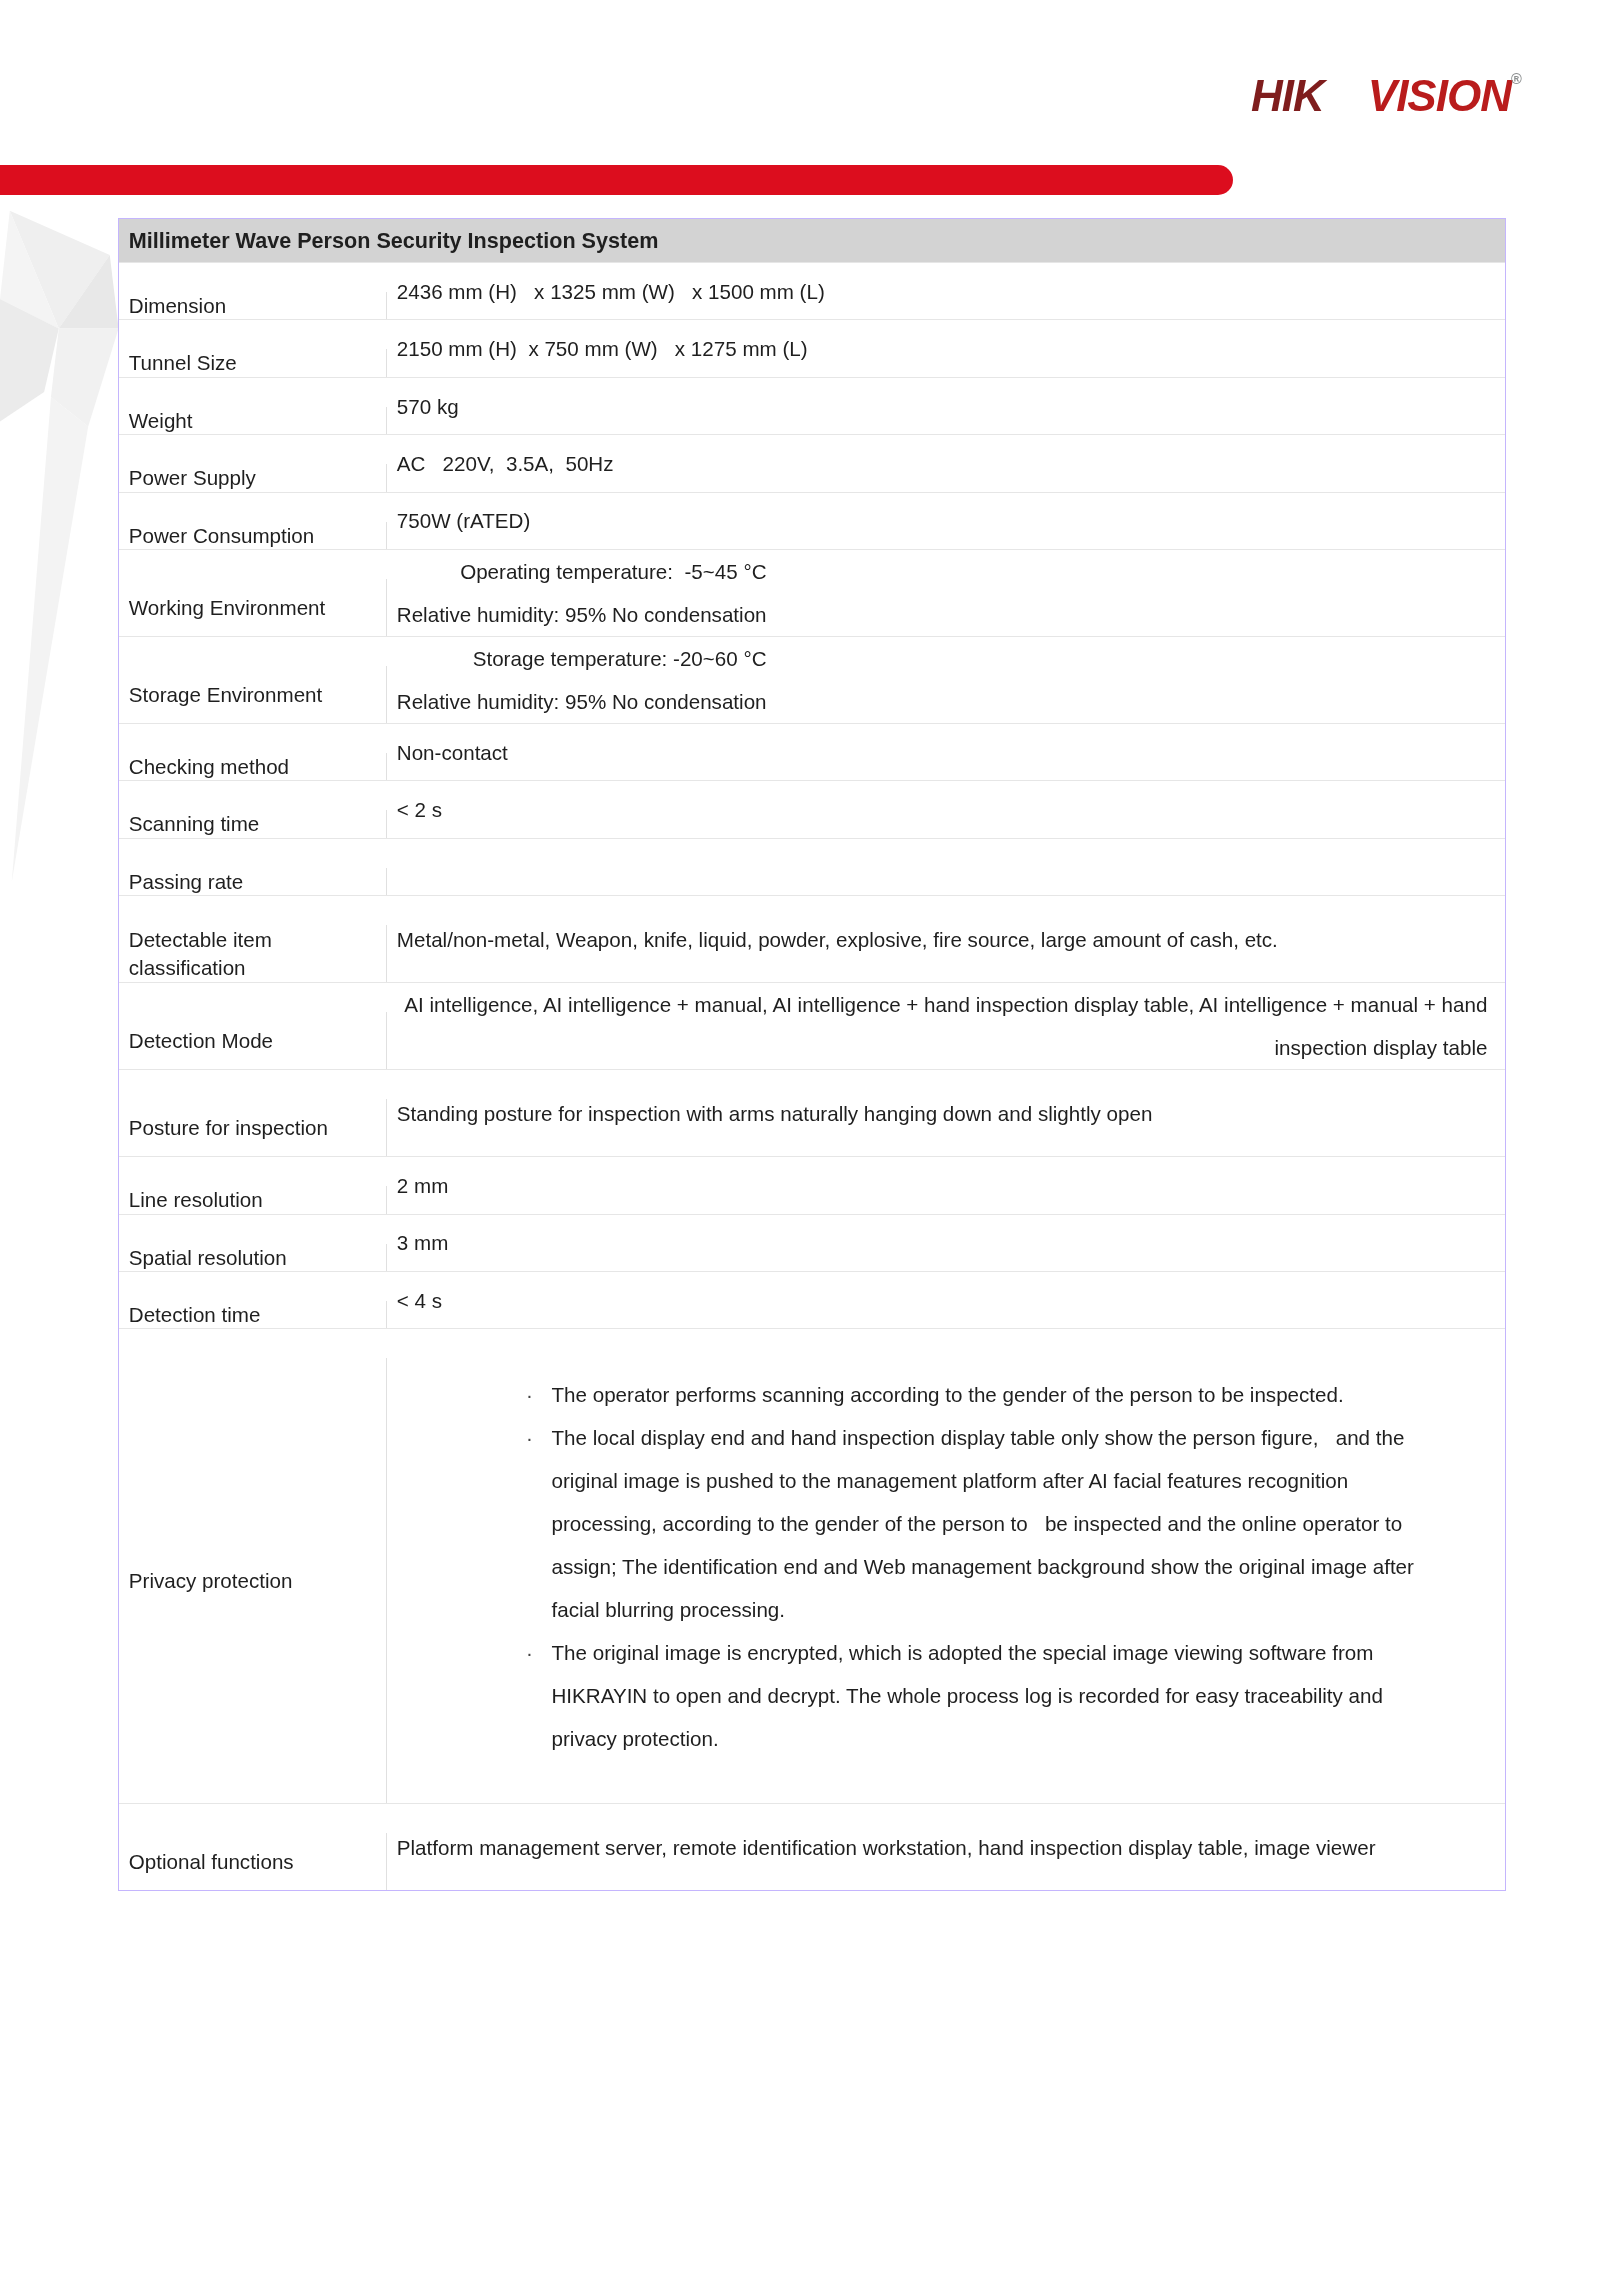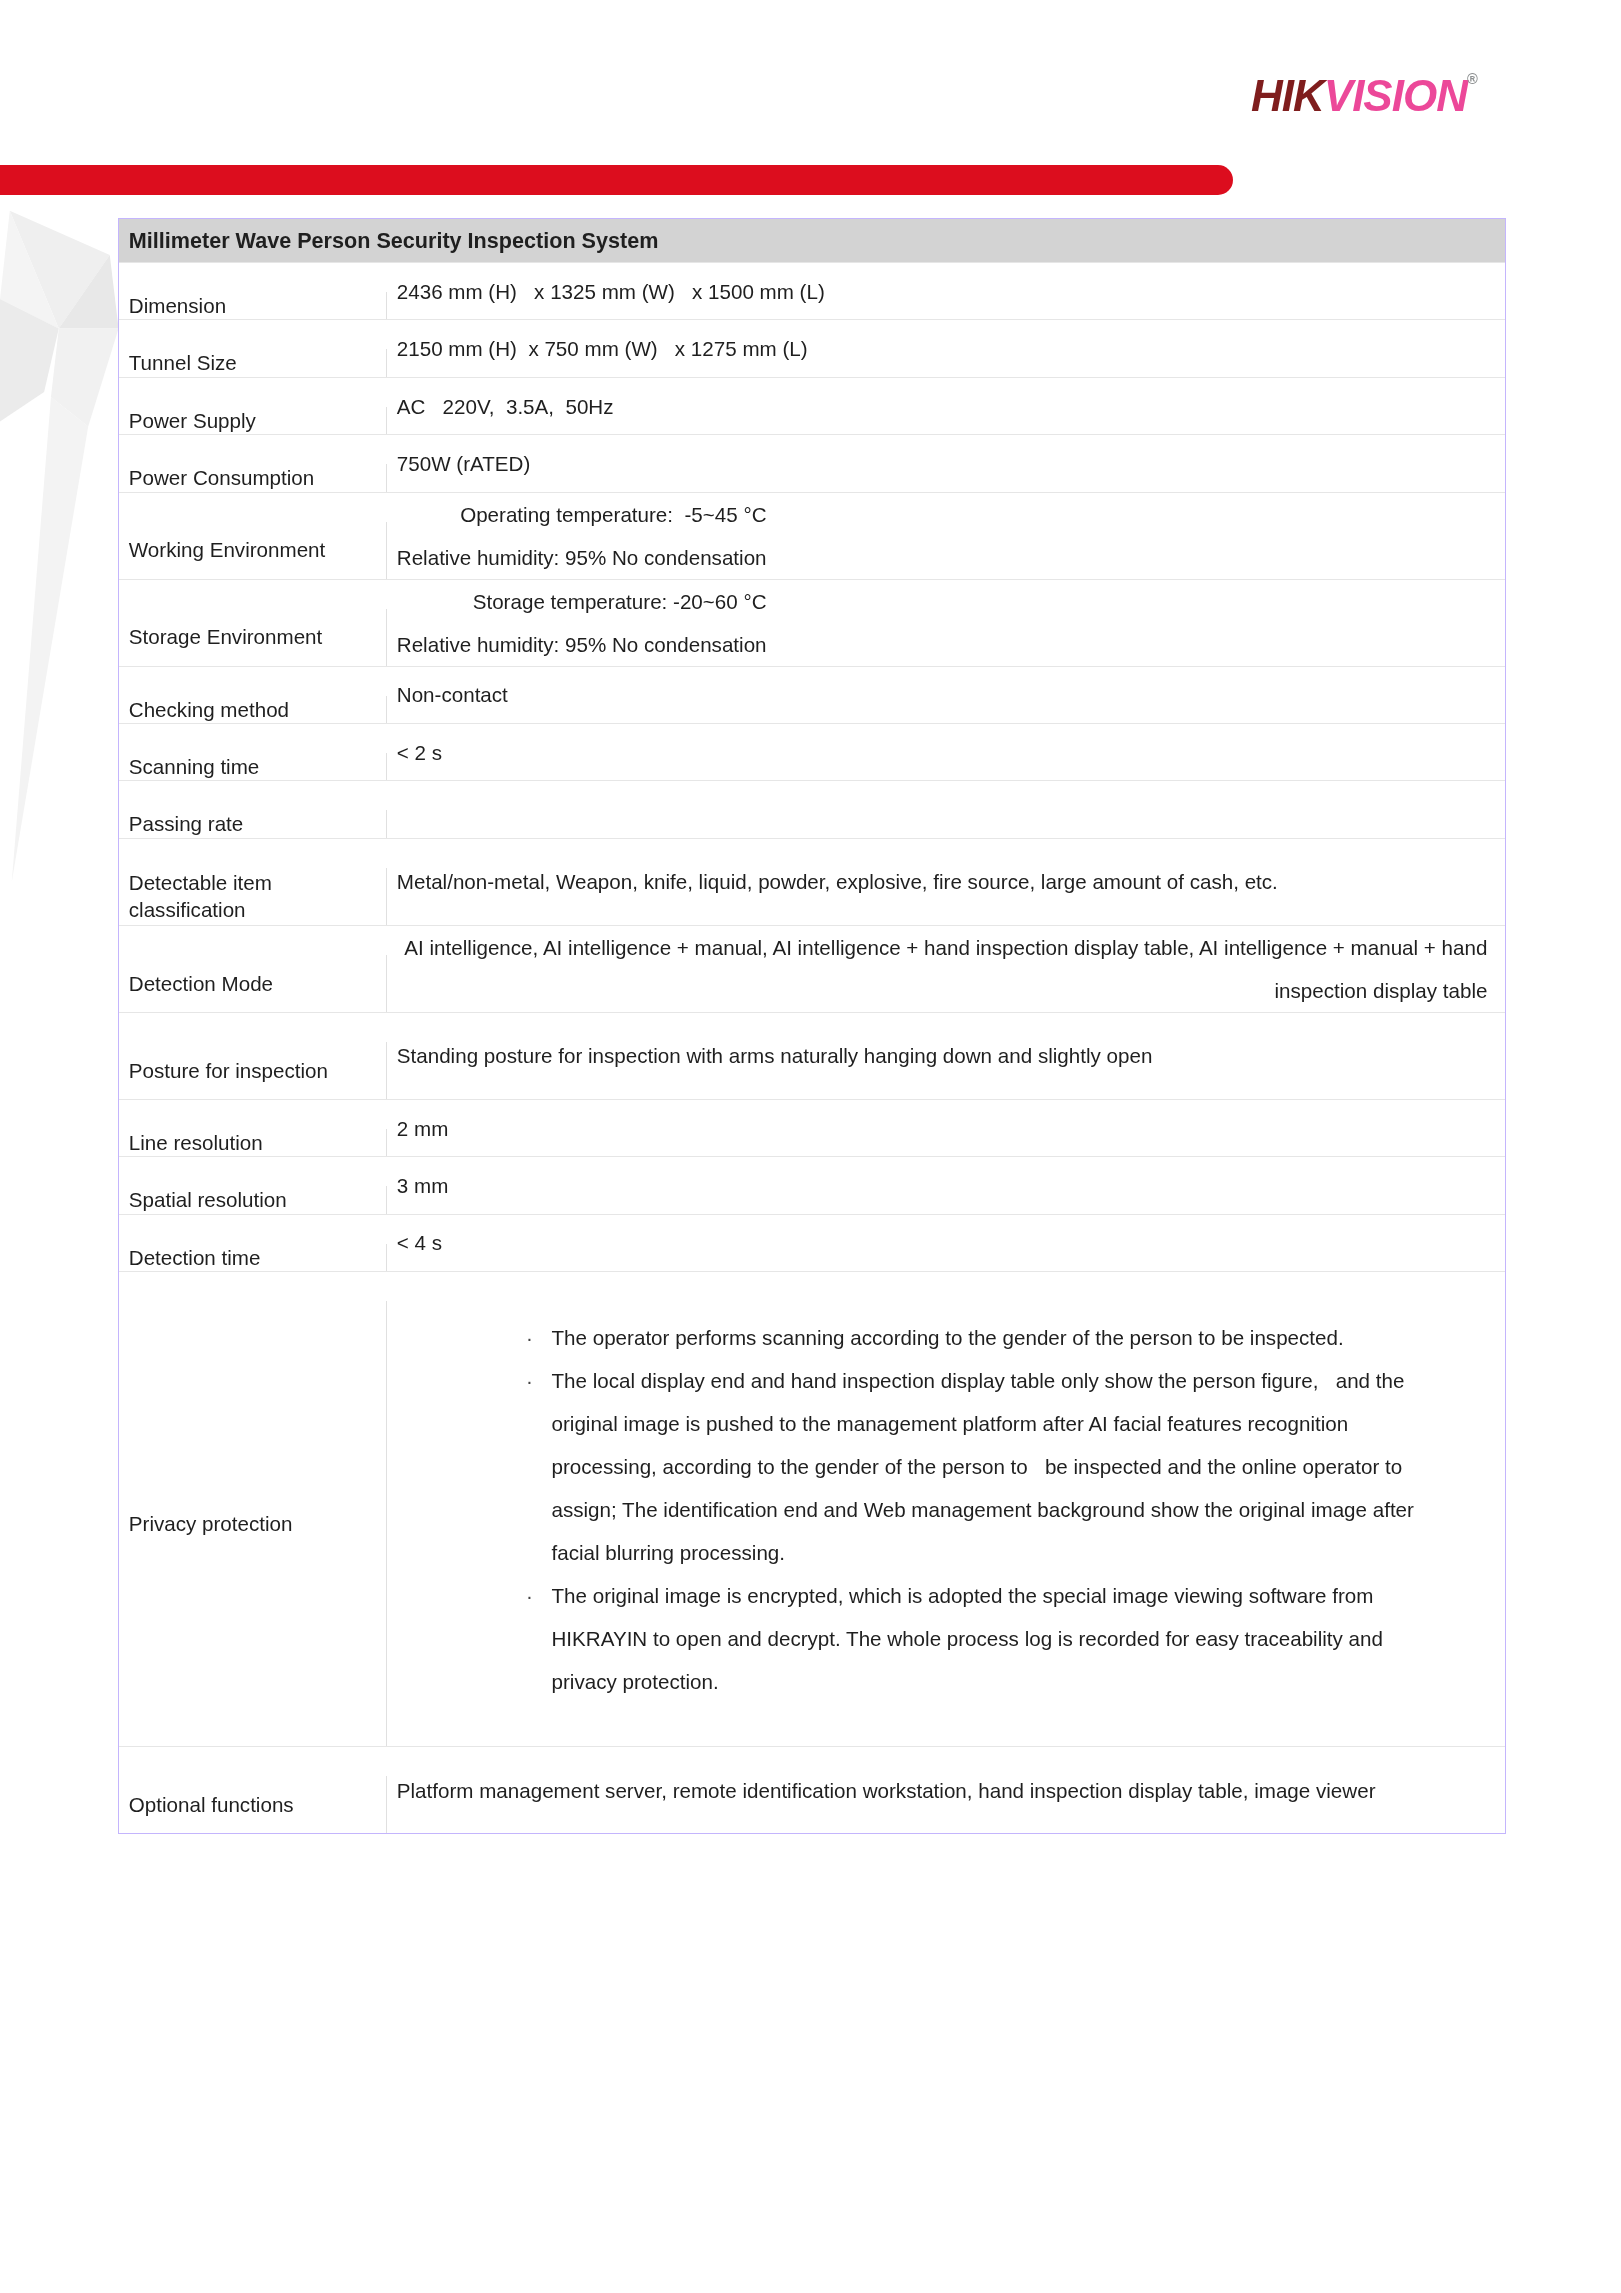--- a/index.html
+++ b/index.html
@@ -11,21 +11,21 @@
     color:#1f1f1f;
     overflow:hidden;
   }
   
   .logo{
     position:absolute; top:71px; left:1251px;
     font-style:italic; font-weight:bold;
     font-size:44px; letter-spacing:-1px; white-space:nowrap;
   }
   .logo .hik{color:#7f1d1d;}
-  .logo .vision{color:#ec4899;}
+  .logo .vision{color:#b91c1c;margin-left:44px;}
   .logo .reg{color:#8d9091; font-size:14.7px; font-style:normal; vertical-align:27.4px; letter-spacing:0;}
   .red-bar{
     position:absolute; top:165px; left:0;
     width:1233px; height:30px;
     background:#dc0d1e;
     border-radius:0 15.7px 15.7px 0;
   }
   .watermark{position:absolute; top:191px; left:0; width:147px; height:706px;}
   
   .spec-table{
@@ -102,20 +102,26 @@
         </div>
     </div>
 
     <div class="t-row h1">
       <div class="cell-label">Tunnel Size</div>
       <div class="cell-value">
           <span class="val">2150 mm (H)  x 750 mm (W)   x 1275 mm (L)</span>
         </div>
     </div>
 
+    <div class="t-row h1">
+      <div class="cell-label">Weight</div>
+      <div class="cell-value">
+          <span class="val">570 kg</span>
+        </div>
+    </div>
 
     <div class="t-row h1">
       <div class="cell-label">Power Supply</div>
       <div class="cell-value">
           <span class="val">AC   220V,  3.5A,  50Hz</span>
         </div>
     </div>
 
     <div class="t-row h1">
       <div class="cell-label">Power Consumption</div>

